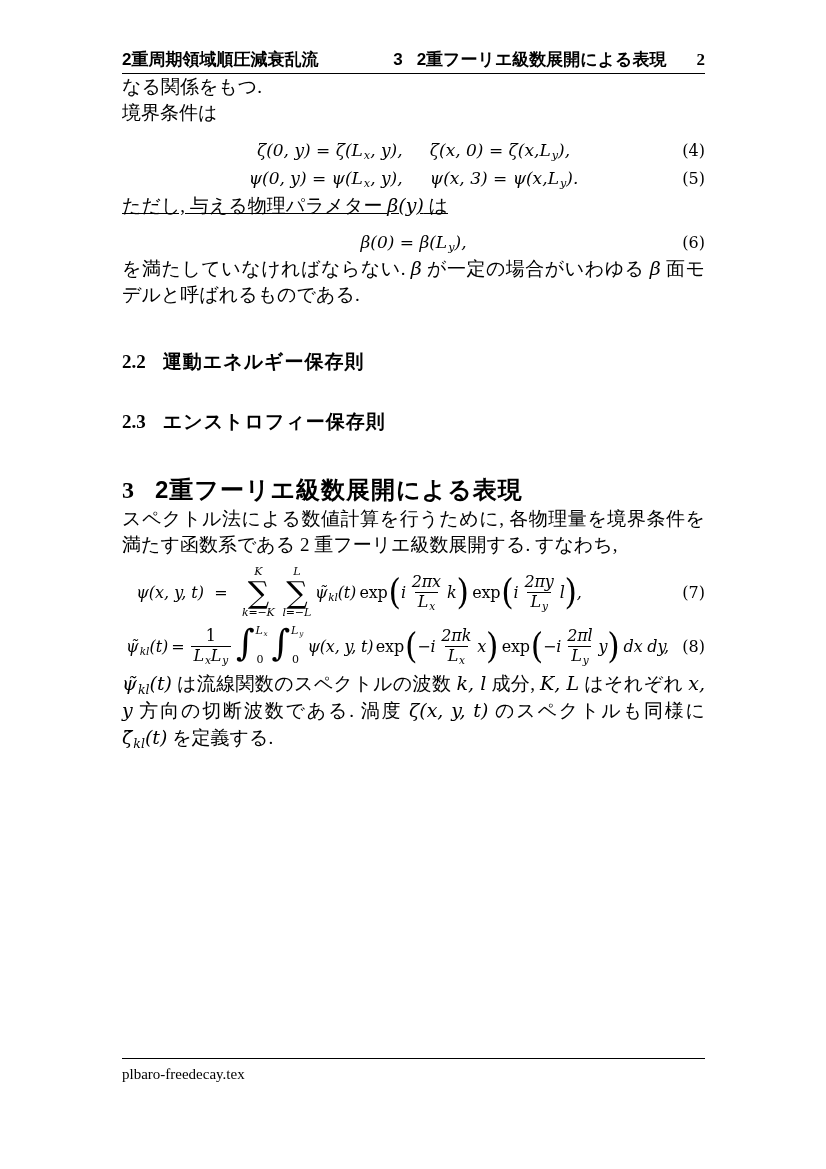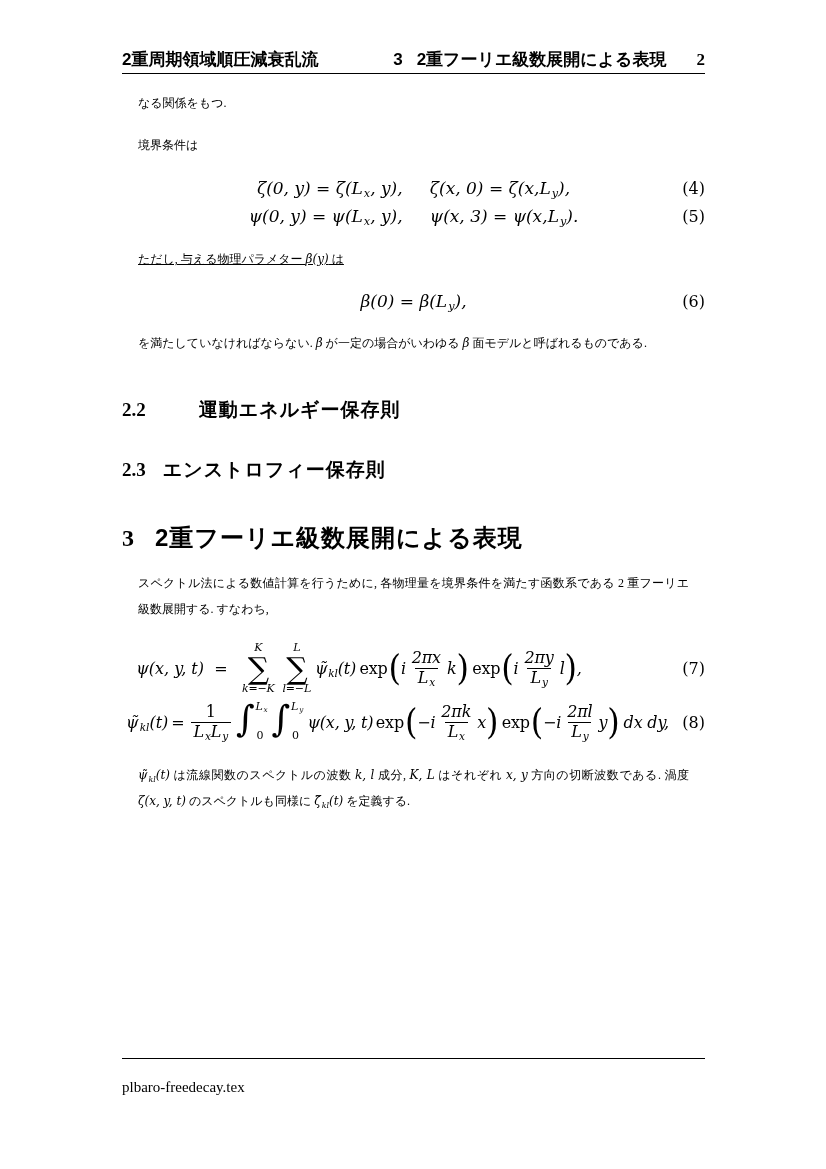--- a/index.html
+++ b/index.html
@@ -7,32 +7,32 @@
         box-sizing:border-box;padding:0 121px 0 122px;overflow:hidden;
         font-family:"Liberation Serif","DejaVu Serif",serif;}
   
   .running-head{display:flex;align-items:baseline;padding-top:50px;font-weight:bold;
         font-size:17px;line-height:20px;font-family:"Liberation Sans",sans-serif;}
   .rh-left{flex:0 0 auto;}
   .rh-right{margin-left:auto;display:flex;gap:14px;}
   .rh-page{margin-left:30px;font-family:"Liberation Serif",serif;}
   .hrule{border-top:1.5px solid #000;margin-top:3px;}
   
-  p.body{margin:16px;font-size:12px;line-height:26px;text-align:justify;}
+  p.body{margin:0;font-size:19px;line-height:26px;text-align:justify;}
   .para1{margin-top:36px;}
   .para2{margin-top:18px;}
   .para3{margin-top:15px;text-decoration:underline;}
   .para4{margin-top:18px;}
   .para5{margin-top:30px;}
   .para6{margin-top:6px;}
   
   .subsec,.sec{margin:0;display:flex;align-items:baseline;font-weight:bold;}
   .subsec{font-size:19px;line-height:24px;}
   .sec{font-size:24px;line-height:32px;}
-  .h22{margin-top:42px;gap:36px;}
+  .h22{margin-top:42px;}
   .h23{margin-top:36px;}
   .h3x{margin-top:40px;}
   .h31{margin-top:40px;}
   .hnum{font-family:"Liberation Serif",serif;}
   .subsec .hnum{margin-right:17px;}
   .sec .hnum{margin-right:21px;}
   .htitle{font-family:"Liberation Sans",sans-serif;letter-spacing:1px;}
   
   .eqc{position:relative;display:flex;justify-content:center;align-items:center;
        font-size:17px;}
@@ -68,21 +68,21 @@
   .msum .sop{font-size:30px;line-height:0.9;font-family:"DejaVu Serif",serif;}
   .mint{display:inline-flex;align-items:stretch;height:46px;margin:0 2px;}
   .iop{font-size:36px;line-height:1.1;font-family:"DejaVu Serif",serif;}
   .ilims{display:flex;flex-direction:column;justify-content:space-between;
          font-size:11px;padding:1px 0 3px 1px;}
   .bigp{font-size:32px;line-height:1;font-family:"DejaVu Serif",serif;font-weight:400;
         transform:scaleY(1.1);}
   
   .footer{position:absolute;left:122px;right:121px;top:1058px;}
   .frule{border-top:1px solid #000;}
-  .frow{display:flex;justify-content:space-between;align-items:baseline;margin-top:20px;}
+  .frow{display:flex;justify-content:space-between;align-items:baseline;margin-top:7px;}
   .fleft{font-size:15px;font-family:"Liberation Serif",serif;}
   .fright{font-size:16px;font-family:"Liberation Serif",serif;}
 </style>
 </head>
 <body>
 
 <div class="page">
 
   <div class="running-head">
     <span class="rh-left">2重周期領域順圧減衰乱流</span>

